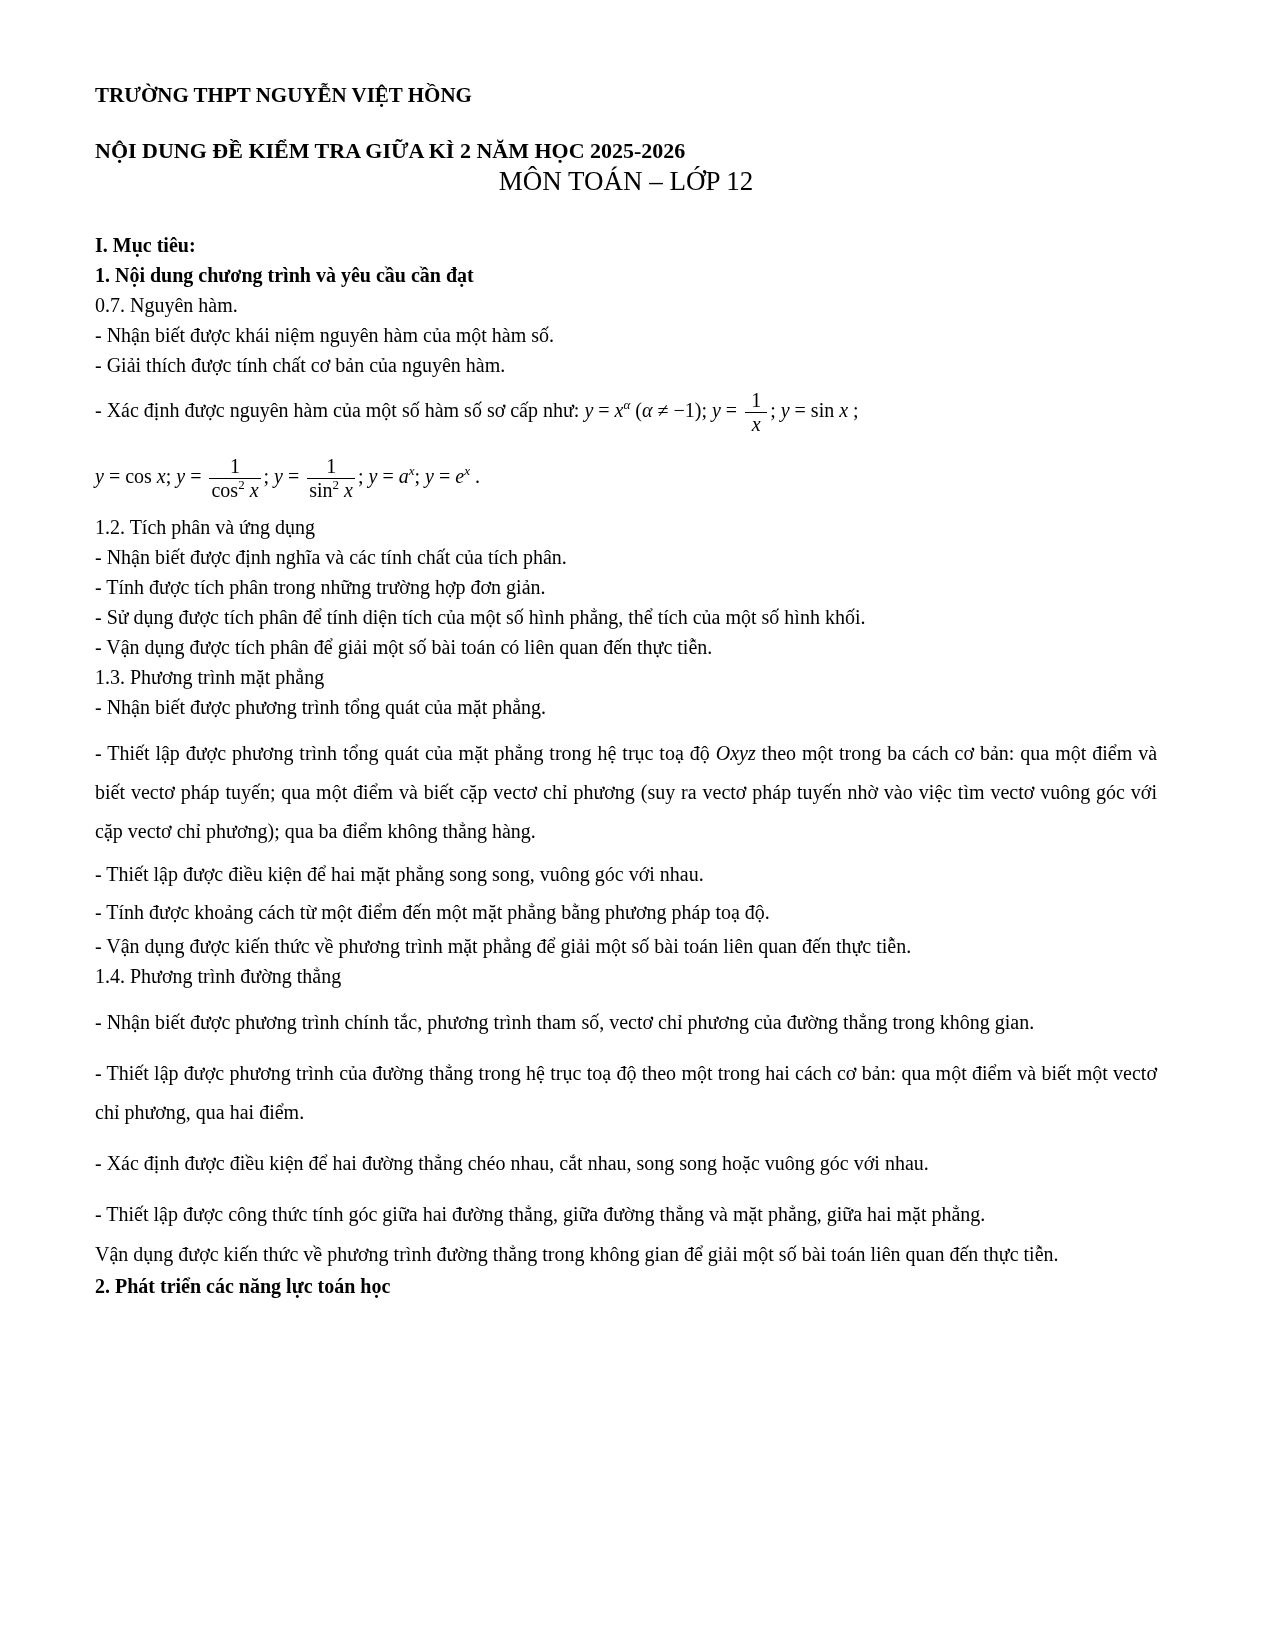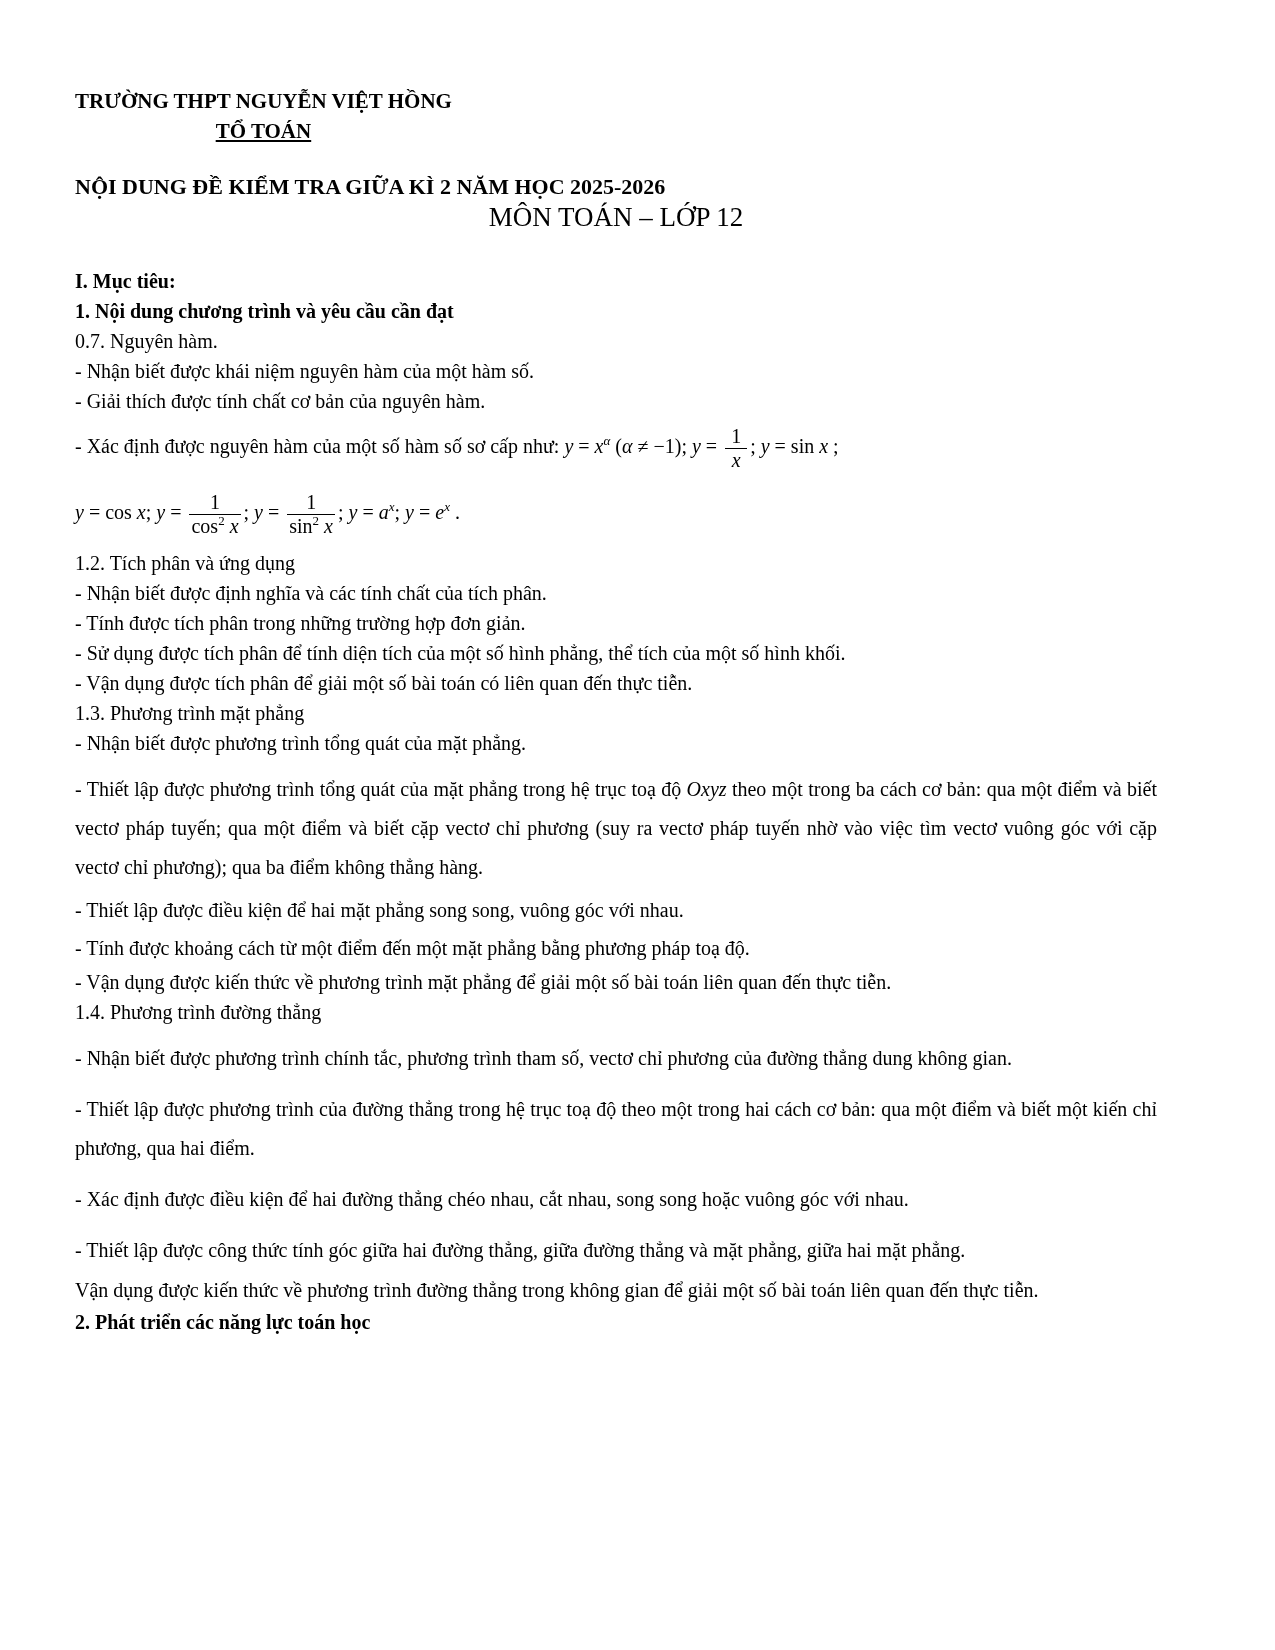--- a/index.html
+++ b/index.html
@@ -2,21 +2,21 @@
 <html><head>
 <meta charset="utf-8">
 <style>
   html,body{margin:0;padding:0;background:#ffffff;}
   body{
     width:1275px;height:1650px;
     font-family:"Liberation Serif","DejaVu Serif",serif;
     color:#000;
     font-size:20px;
   }
-  .doc{padding:80px 118px 0 75px;margin-top:6px;}
+  .doc{padding:80px 118px 0 95px;}
   .letterhead{display:table;}
   .school{font-weight:bold;font-size:21px;line-height:30px;white-space:nowrap;}
   .dept{font-weight:bold;font-size:21px;line-height:30px;text-align:center;text-decoration:underline;}
   .title{font-weight:bold;font-size:22px;line-height:30px;text-align:left;margin-top:26px;}
   .subtitle{font-size:27px;line-height:30px;text-align:center;}
   .docbody{margin-top:34px;}
   .para{margin:0;}
   .h{font-weight:bold;line-height:30px;}
   .p{line-height:30px;}
   .ps{line-height:38px;}
@@ -30,21 +30,20 @@
   sup{line-height:0;font-size:13px;}
   sup.it{font-style:italic;}
   sup.up{font-style:normal;}
 </style>
 </head>
 <body>
 
 <div class="doc">
   <div class="letterhead">
     <div class="school">TRƯỜNG THPT NGUYỄN VIỆT HỒNG</div>
-    <div class="dept">TỔ TOÁN</div>
   </div>
   <div class="title">NỘI DUNG ĐỀ KIỂM TRA GIỮA KÌ 2 NĂM HỌC 2025-2026</div>
   <div class="subtitle">MÔN TOÁN – LỚP 12</div>
   <div class="docbody">
       <p class="para h">I. Mục tiêu:</p>
       <p class="para h">1. Nội dung chương trình và yêu cầu cần đạt</p>
       <p class="para p">0.7. Nguyên hàm.</p>
       <p class="para p">- Nhận biết được khái niệm nguyên hàm của một hàm số.</p>
       <p class="para p">- Giải thích được tính chất cơ bản của nguyên hàm.</p>
       <p class="para math"><span class="mt">- Xác định được nguyên hàm của một số hàm số sơ cấp như:  </span><span class="mi">y</span><span class="mt"> = </span><span class="mi">x</span><sup class="it">α</sup><span class="mt"> (</span><span class="mi">α</span><span class="mt"> ≠ −1); </span><span class="mi">y</span><span class="mt"> = </span><span class="frac">
@@ -63,20 +62,20 @@
       <p class="para p">- Tính được tích phân trong những trường hợp đơn giản.</p>
       <p class="para p">- Sử dụng được tích phân để tính diện tích của một số hình phẳng, thể tích của một số hình khối.</p>
       <p class="para p">- Vận dụng được tích phân để giải một số bài toán có liên quan đến thực tiễn.</p>
       <p class="para p">1.3. Phương trình mặt phẳng</p>
       <p class="para p">- Nhận biết được phương trình tổng quát của mặt phẳng.</p>
       <p class="para pj"><span class="mt">- Thiết lập được phương trình tổng quát của mặt phẳng trong hệ trục toạ độ </span><span class="mi">Oxyz</span><span class="mt"> theo một trong ba cách cơ bản: qua một điểm và biết vectơ pháp tuyến; qua một điểm và biết cặp vectơ chỉ phương (suy ra vectơ pháp tuyến nhờ vào việc tìm vectơ vuông góc với cặp vectơ chỉ phương); qua ba điểm không thẳng hàng.</span></p>
       <p class="para ps">- Thiết lập được điều kiện để hai mặt phẳng song song, vuông góc với nhau.</p>
       <p class="para ps">- Tính được khoảng cách từ một điểm đến một mặt phẳng bằng phương pháp toạ độ.</p>
       <p class="para p">- Vận dụng được kiến thức về phương trình mặt phẳng để giải một số bài toán liên quan đến thực tiễn.</p>
       <p class="para p">1.4. Phương trình đường thẳng</p>
-      <p class="para pj">- Nhận biết được phương trình chính tắc, phương trình tham số, vectơ chỉ phương của đường thẳng dung không gian.</p>
-      <p class="para pj">- Thiết lập được phương trình của đường thẳng trong hệ trục toạ độ theo một trong hai cách cơ bản: qua một điểm và biết một kiến chỉ phương, qua hai điểm.</p>
+      <p class="para pj">- Nhận biết được phương trình chính tắc, phương trình tham số, vectơ chỉ phương của đường thẳng trong không gian.</p>
+      <p class="para pj">- Thiết lập được phương trình của đường thẳng trong hệ trục toạ độ theo một trong hai cách cơ bản: qua một điểm và biết một vectơ chỉ phương, qua hai điểm.</p>
       <p class="para pj">- Xác định được điều kiện để hai đường thẳng chéo nhau, cắt nhau, song song hoặc vuông góc với nhau.</p>
       <p class="para pj">- Thiết lập được công thức tính góc giữa hai đường thẳng, giữa đường thẳng và mặt phẳng, giữa hai mặt phẳng.</p>
       <p class="para pjt">Vận dụng được kiến thức về phương trình đường thẳng trong không gian để giải một số bài toán liên quan đến thực tiễn.</p>
       <p class="para h">2. Phát triển các năng lực toán học</p>
     </div>
 </div>
 
 </body></html>

